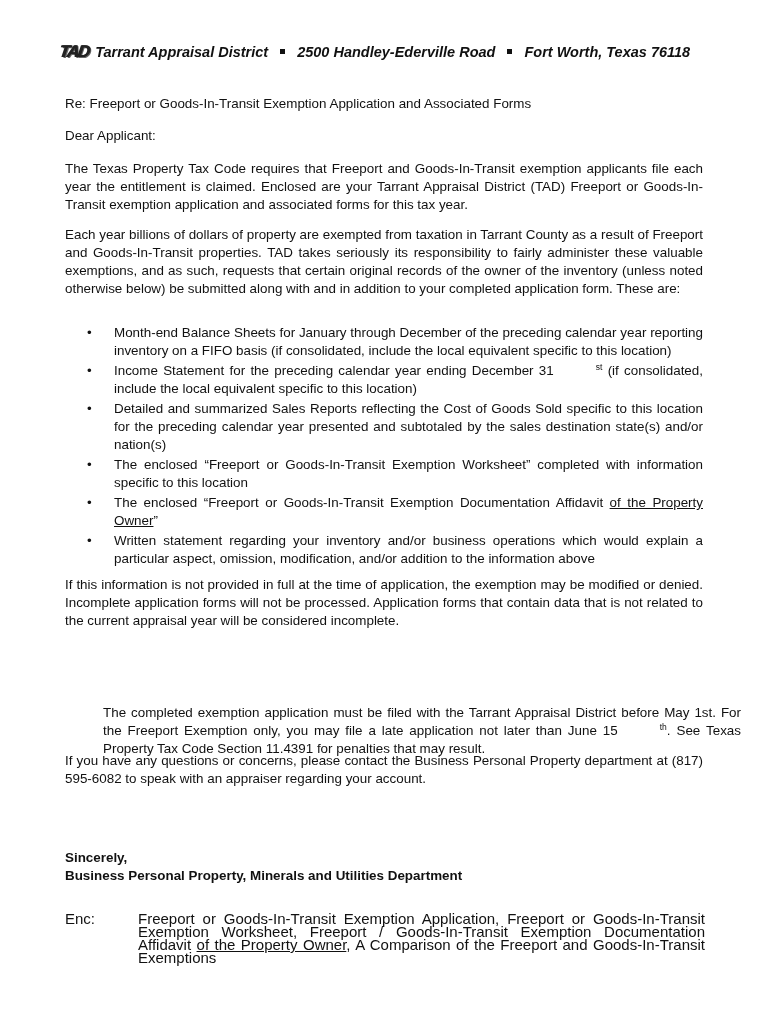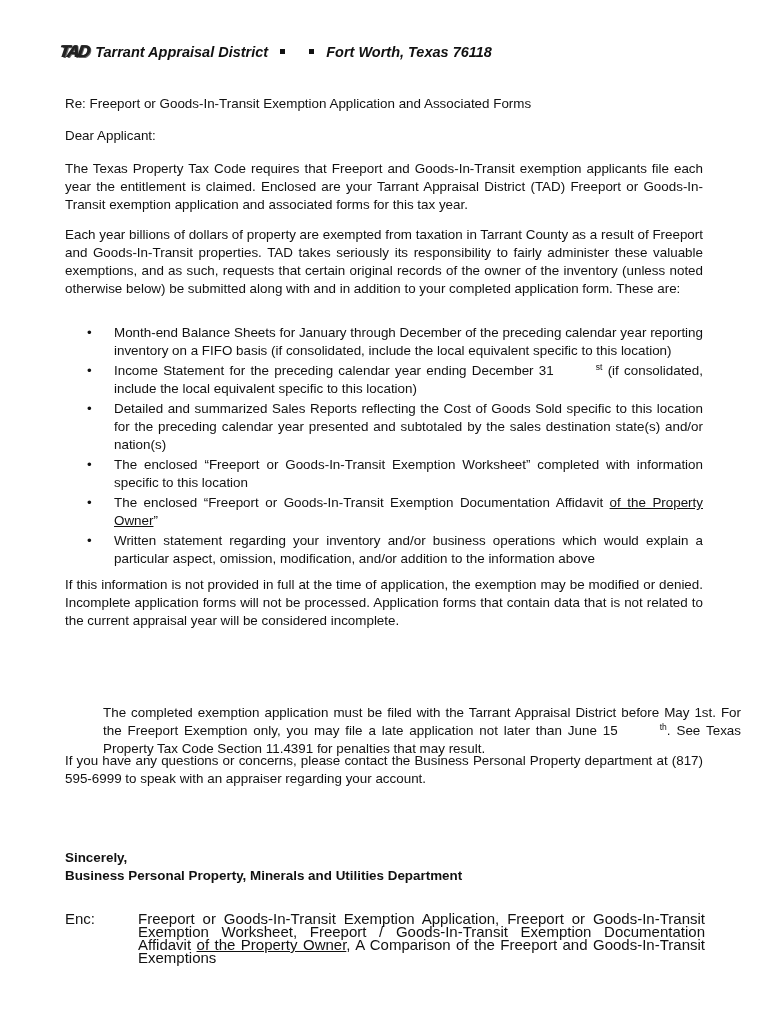--- a/index.html
+++ b/index.html
@@ -119,20 +119,21 @@
   </style>
 </head>
 <body>
 
 <div class="page">
 
   <div class="letterhead">
     <span class="logo">TAD</span>
     <span>Tarrant Appraisal District</span>
     <span class="lh-sep"></span>
+    <span>2500 Handley-Ederville Road</span>
     <span class="lh-sep"></span>
     <span>Fort Worth, Texas 76118</span>
   </div>
 
   <div class="body-text" id="re-line">
     <p>Re:  Freeport or Goods-In-Transit Exemption Application and Associated Forms</p>
   </div>
 
   <div class="body-text" id="salutation">
     <p>Dear Applicant:</p>
@@ -175,21 +176,21 @@
 
   <div class="body-text" id="para3">
     <p>If this information is not provided in full at the time of application, the exemption may be modified or denied.  Incomplete application forms will not be processed.  Application forms that contain data that is not related to the current appraisal year will be considered incomplete.</p>
   </div>
 
   <div class="body-text" id="para4">
     <p><span>The completed exemption application must be filed with the Tarrant Appraisal District before May 1st. For the Freeport Exemption only, you may file a late application not later than June 15</span><sup>th</sup><span>.  See Texas Property Tax Code Section 11.4391 for penalties that may result.</span></p>
   </div>
 
   <div class="body-text" id="para5">
-    <p>If you have any questions or concerns, please contact the Business Personal Property department at (817) 595-6999 to speak with an appraiser regarding your account.</p>
+    <p>If you have any questions or concerns, please contact the Business Personal Property department at (817) 595-6082 to speak with an appraiser regarding your account.</p>
   </div>
 
   <div class="body-text" id="closing">
     <p>Sincerely,</p>
     <p>Business Personal Property, Minerals and Utilities Department</p>
   </div>
 
   <div class="enc">
     <div class="enc-label">Enc:</div>
     <div class="enc-text"><span>Freeport or Goods-In-Transit Exemption Application, Freeport or Goods-In-Transit Exemption Worksheet, Freeport / Goods-In-Transit Exemption Documentation Affidavit </span><span class="u">of the Property Owner</span><span>, A Comparison of the Freeport and Goods-In-Transit Exemptions</span></div>

